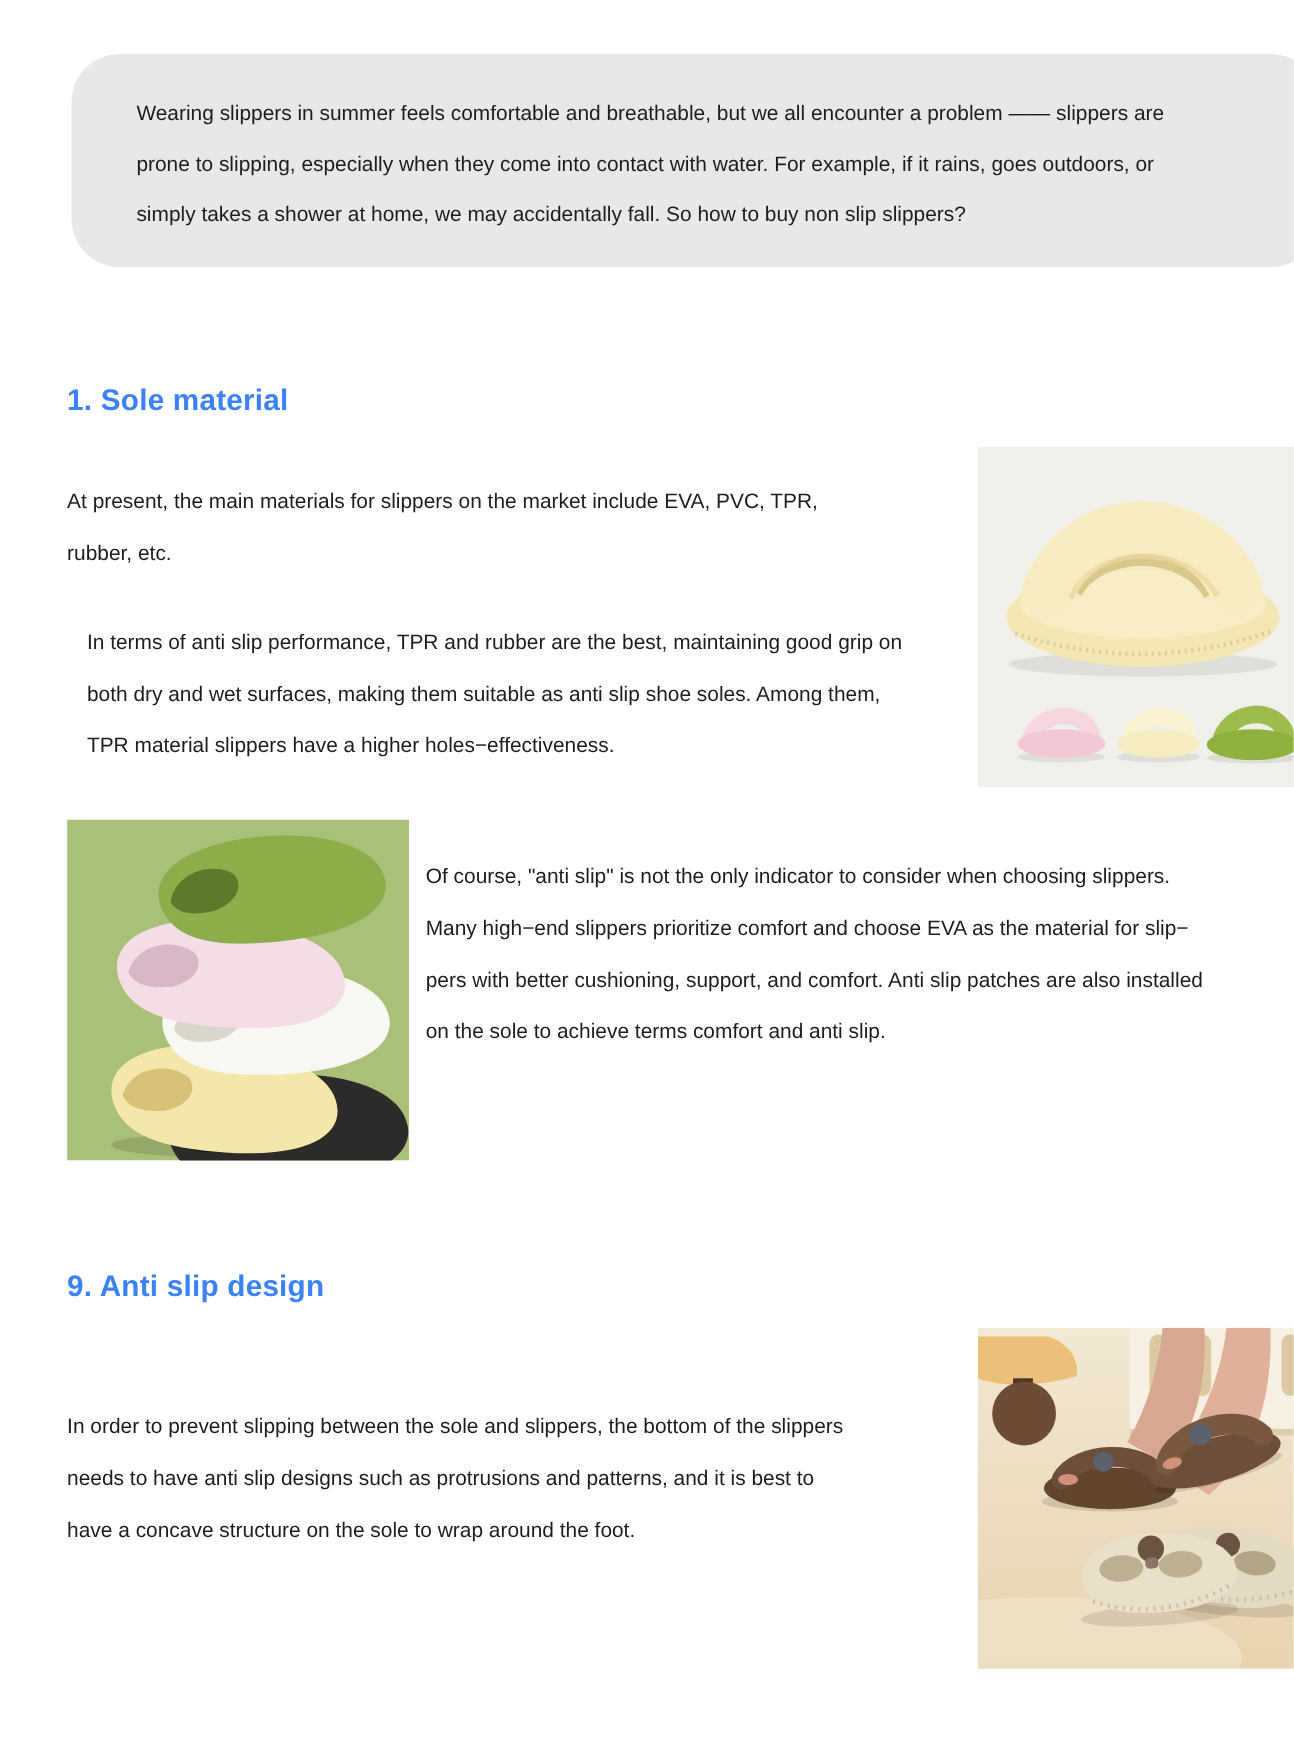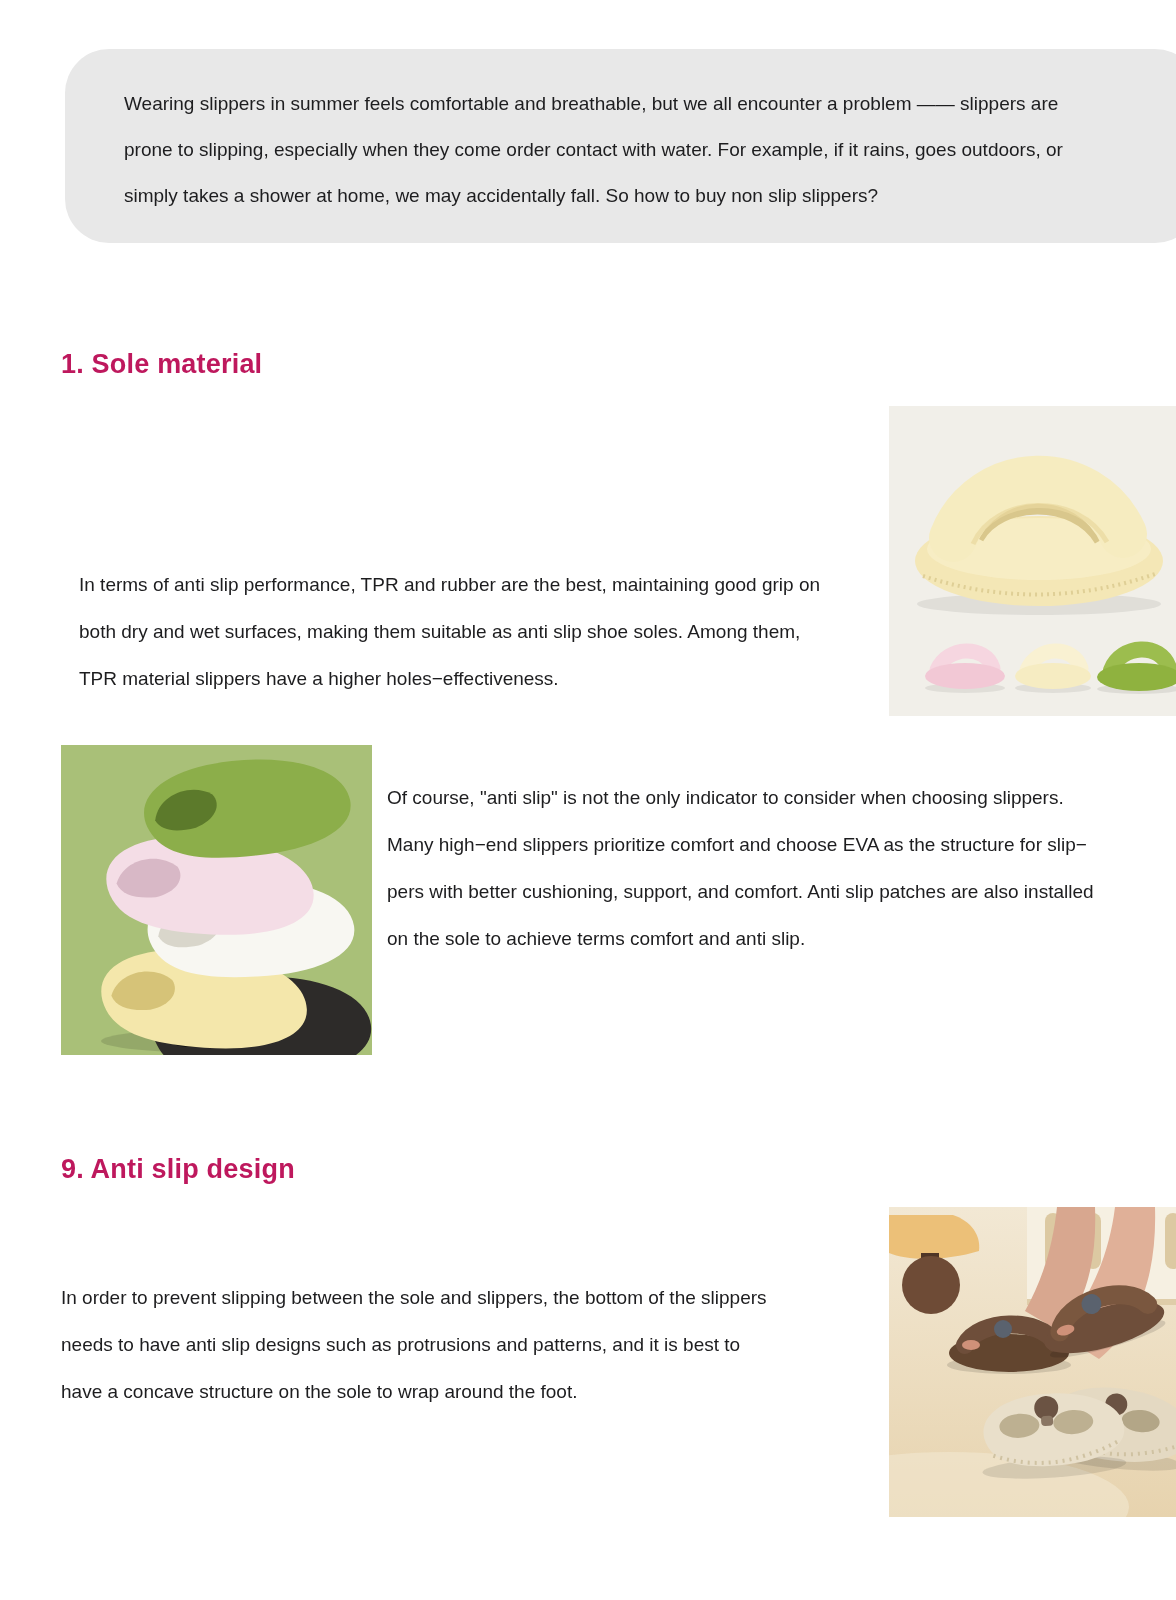--- a/index.html
+++ b/index.html
@@ -9,21 +9,21 @@
   }
   .intro-box {
     position:absolute; left:21px; top:49px; width:1134px; height:194px;
     background:#e8e8e8; border-radius:44px;
   }
   .intro-text { position:absolute; left:59px; top:32px; }
   .line { font-size:19px; line-height:46px; white-space:nowrap; }
   .para .line { line-height:47px; }
   .heading {
     position:absolute; margin:0; font-size:27px; line-height:34px;
-    font-weight:700; color:#be185d; letter-spacing:0.2px;
+    font-weight:700; color:#3b82f6; letter-spacing:0.2px;
   }
   #heading-1 { left:17px; top:347px; }
   #heading-2 { left:17px; top:1152px; }
   .para { position:absolute; }
   #para-materials   { left:17px;  top:433px; }
   #para-performance { left:35px;  top:561px; }
   #para-comfort     { left:343px; top:774px; }
   #para-design      { left:17px;  top:1274px; }
   #para-concave     { left:17px;  top:1432px; }
   .img { position:absolute; margin:0; }
@@ -33,27 +33,31 @@
   #img-wearing { left:845px; top:1207px; width:311px; height:310px; }
 </style>
 </head>
 <body>
 
 <div class="page">
 
   <div class="intro-box">
     <div class="intro-text">
       <div class="line">Wearing slippers in summer feels comfortable and breathable, but we all encounter a problem —— slippers are</div>
-      <div class="line">prone to slipping, especially when they come order contact with water. For example, if it rains, goes outdoors, or</div>
+      <div class="line">prone to slipping, especially when they come into contact with water. For example, if it rains, goes outdoors, or</div>
       <div class="line">simply takes a shower at home, we may accidentally fall. So how to buy non slip slippers?</div>
     </div>
   </div>
 
   <h2 class="heading" id="heading-1">1. Sole material</h2>
 
+  <div class="para" id="para-materials">
+    <div class="line">At present, the main materials for slippers on the market include EVA, PVC, TPR,</div>
+    <div class="line">rubber, etc.</div>
+  </div>
 
   <div class="para" id="para-performance">
     <div class="line">In terms of anti slip performance, TPR and rubber are the best, maintaining good grip on</div>
     <div class="line">both dry and wet surfaces, making them suitable as anti slip shoe soles. Among them,</div>
     <div class="line">TPR material slippers have a higher holes−effectiveness.</div>
   </div>
 
   <figure class="img" id="img-product">
     <svg viewBox="0 0 311 310" xmlns="http://www.w3.org/2000/svg">
       <rect width="311" height="310" fill="#f1efe9"></rect>
@@ -111,21 +115,21 @@
 
       <g transform="translate(60,22) rotate(-6) scale(1.42)">
         <path d="M14,44 C6,20 34,4 78,4 C122,4 156,18 158,40 C160,60 132,72 88,72 C48,72 22,66 14,44 Z" fill="#8cae4a"></path>
         <path d="M20,40 C24,22 48,16 62,26 C68,34 62,44 48,48 C34,50 24,48 20,40 Z" fill="#5c7a2b"></path>
       </g>
     </svg>
   </figure>
 
   <div class="para" id="para-comfort">
     <div class="line">Of course, "anti slip" is not the only indicator to consider when choosing slippers.</div>
-    <div class="line">Many high−end slippers prioritize comfort and choose EVA as the structure for slip−</div>
+    <div class="line">Many high−end slippers prioritize comfort and choose EVA as the material for slip−</div>
     <div class="line">pers with better cushioning, support, and comfort. Anti slip patches are also installed</div>
     <div class="line">on the sole to achieve terms comfort and anti slip.</div>
   </div>
 
   <h2 class="heading" id="heading-2">9. Anti slip design</h2>
 
   <div class="para" id="para-design">
     <div class="line">In order to prevent slipping between the sole and slippers, the bottom of the slippers</div>
     <div class="line">needs to have anti slip designs such as protrusions and patterns, and it is best to</div>
     <div class="line">have a concave structure on the sole to wrap around the foot.</div>

